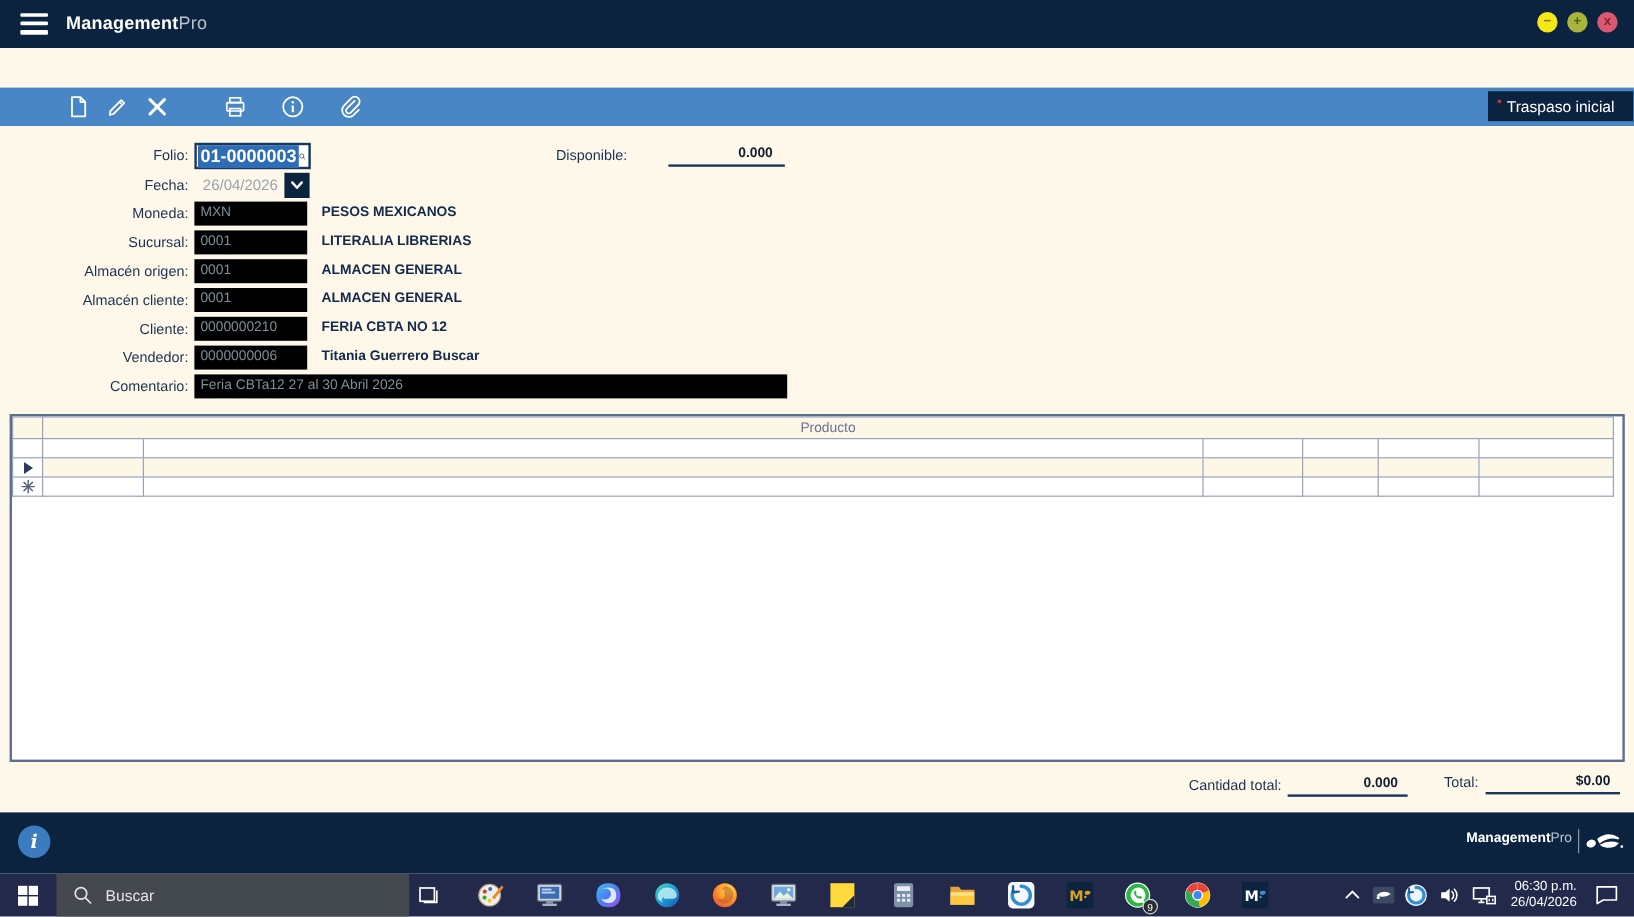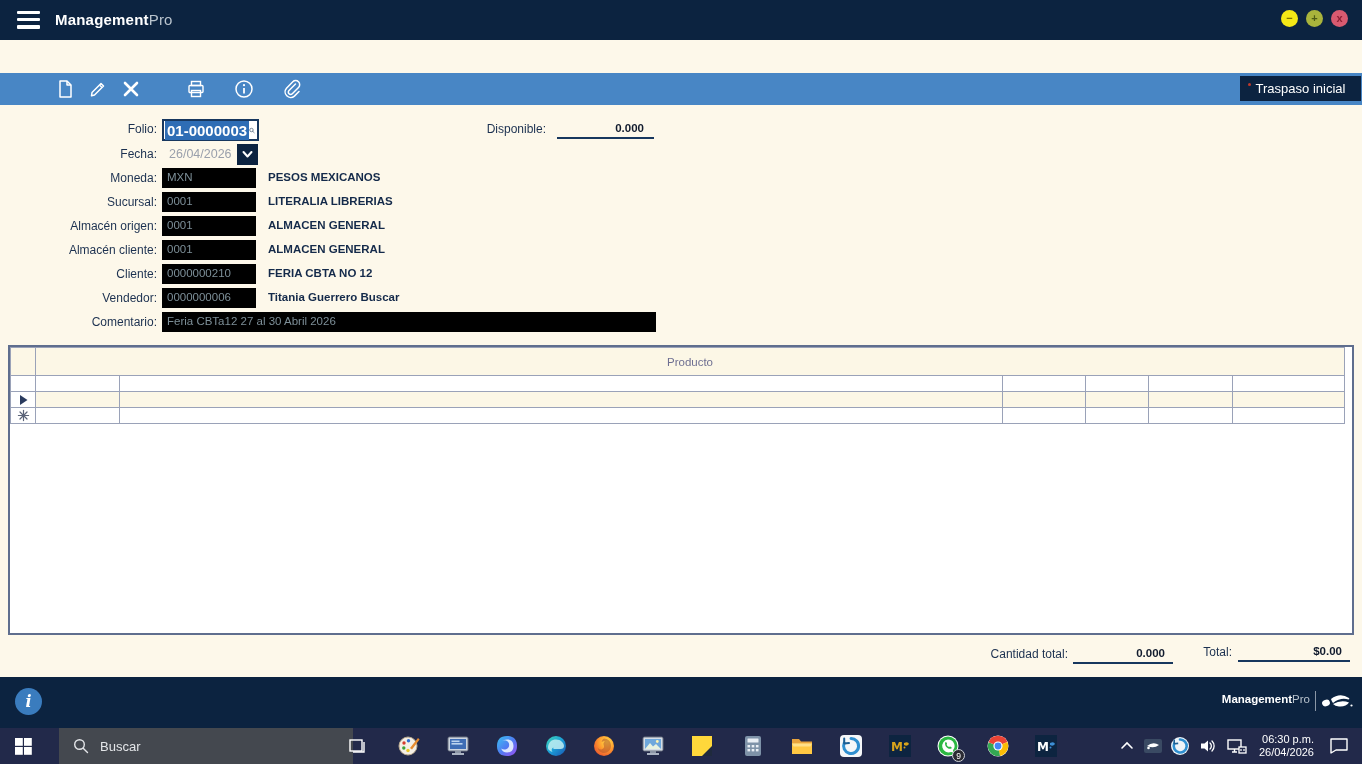--- a/index.html
+++ b/index.html
@@ -38,28 +38,28 @@
   
   .frow { position:absolute; left:0; height:22px; }
   .flabel { position:absolute; left:0; width:157px; text-align:right; font-size:12px; color:#1c3150; top:3px; }
   .folio-box { position:absolute; left:162px; top:0; width:97px; height:22px; background:#fff; border:2px solid #17375e; display:flex; align-items:center; }
   .folio-val { background:#2e6db5; color:#fff; font-size:15px; font-weight:bold; padding:1px 2px; margin-left:1px; white-space:nowrap; }
   .folio-mag { margin-left:auto; margin-right:2px; }
   .fecha-val { position:absolute; left:169px; top:3px; font-size:12.5px; color:#9aa0ac; }
   .fecha-btn { position:absolute; left:237px; top:0; width:21px; height:21px; background:#0c2340; display:flex; align-items:center; justify-content:center; cursor:pointer; }
   .ginput { position:absolute; left:162px; top:0; height:20px; background:#000000; color:#7d8f98; font-size:11.5px; padding:3px 5px 0 5px; white-space:nowrap; overflow:hidden; }
   .gdesc { position:absolute; left:268px; top:3px; font-size:11.5px; font-weight:bold; color:#142a4a; white-space:nowrap; }
-  .disp-label { position:absolute; left:440px; width:106px; text-align:right; top:122px; font-size:12px; color:#1c3150; }
+  .disp-label { position:absolute; left:440px; width:106px; text-align:center; top:122px; font-size:12px; color:#1c3150; }
   .disp-val { position:absolute; left:557px; top:118px; width:97px; height:21px; border-bottom:2px solid #17375e; font-size:11.5px; font-weight:bold; color:#111b2e; text-align:right; padding:4px 10px 0 0; }
 
   
   .gridwrap { position:absolute; left:8px; top:345px; width:1346px; height:290px; background:#ffffff; border:2px solid #5f6e8e; }
   table.grid { border-collapse:collapse; table-layout:fixed; }
   table.grid td { border:1px solid #9aa2b8; font-size:11.5px; color:#6e6f92; text-align:center; overflow:hidden; padding:0; }
-  tr.grp td { height:28px; background:#fcf7e6;text-align:center; }
+  tr.grp td { height:18px; background:#fcf7e6;text-align:center; }
   tr.hdr td { height:16px; background:#fcf7e6; }
   tr.data td { height:16px; }
   td.sel { background:#f6f0dd; }
   tr.data.row-white td { background:#ffffff; }
   tr.data.row-cream td { background:#fcf7e6; }
   tr.data td.sel-white { background:#ffffff; }
   .marker { display:flex; align-items:center; justify-content:center; height:100%; }
 
   
   .tot-label { position:absolute; font-size:12px; color:#1c3150; text-align:right; }
@@ -72,21 +72,21 @@
                display:flex; align-items:center; justify-content:center; cursor:pointer; }
   .sb-brand { position:absolute; right:52px; top:16px; font-size:11.5px; color:#fff; }
   .sb-brand .lite { color:#b9c3cd; }
   .sb-sep { position:absolute; right:46px; top:14px; width:1px; height:20px; background:#8b97a6; }
   .sb-logo { position:absolute; right:8px; top:13px; }
 
   
   .taskbar { position:absolute; left:0; top:728px; width:1362px; height:36px; background:#22294a; display:flex; align-items:center; }
   .tb-abs { position:absolute; top:0; height:36px; display:flex; align-items:center; justify-content:center; }
   .startbtn { left:0; width:46px; cursor:pointer; }
-  .searchbox { position:absolute; left:47px; top:0; width:294px; height:36px; background:#44484f; display:flex; align-items:center; cursor:text;margin-left:12px; }
+  .searchbox { position:absolute; left:47px; top:0; width:294px; height:36px; background:#44484f; display:flex; align-items:center; cursor:text; }
   .searchbox svg { margin-left:14px; }
   .searchbox .ph { margin-left:11px; color:#e3e5e8; font-size:13px; }
   .appicon { position:absolute; top:6px; width:24px; height:24px; cursor:pointer; }
   .tray { position:absolute; right:0; top:0; height:36px; display:flex; align-items:center; }
   .clock { text-align:right; color:#fff; font-size:11px; line-height:13px; margin:0 10px 0 8px; cursor:default; }
   .wa-badge { position:absolute; right:-5px; bottom:-4px; width:13px; height:13px; border-radius:50%; background:#2b2b33; border:1px solid #cfd2d8; color:#fff; font-size:8.5px; display:flex; align-items:center; justify-content:center; }
 </style>
 </head>
 <body>
 

